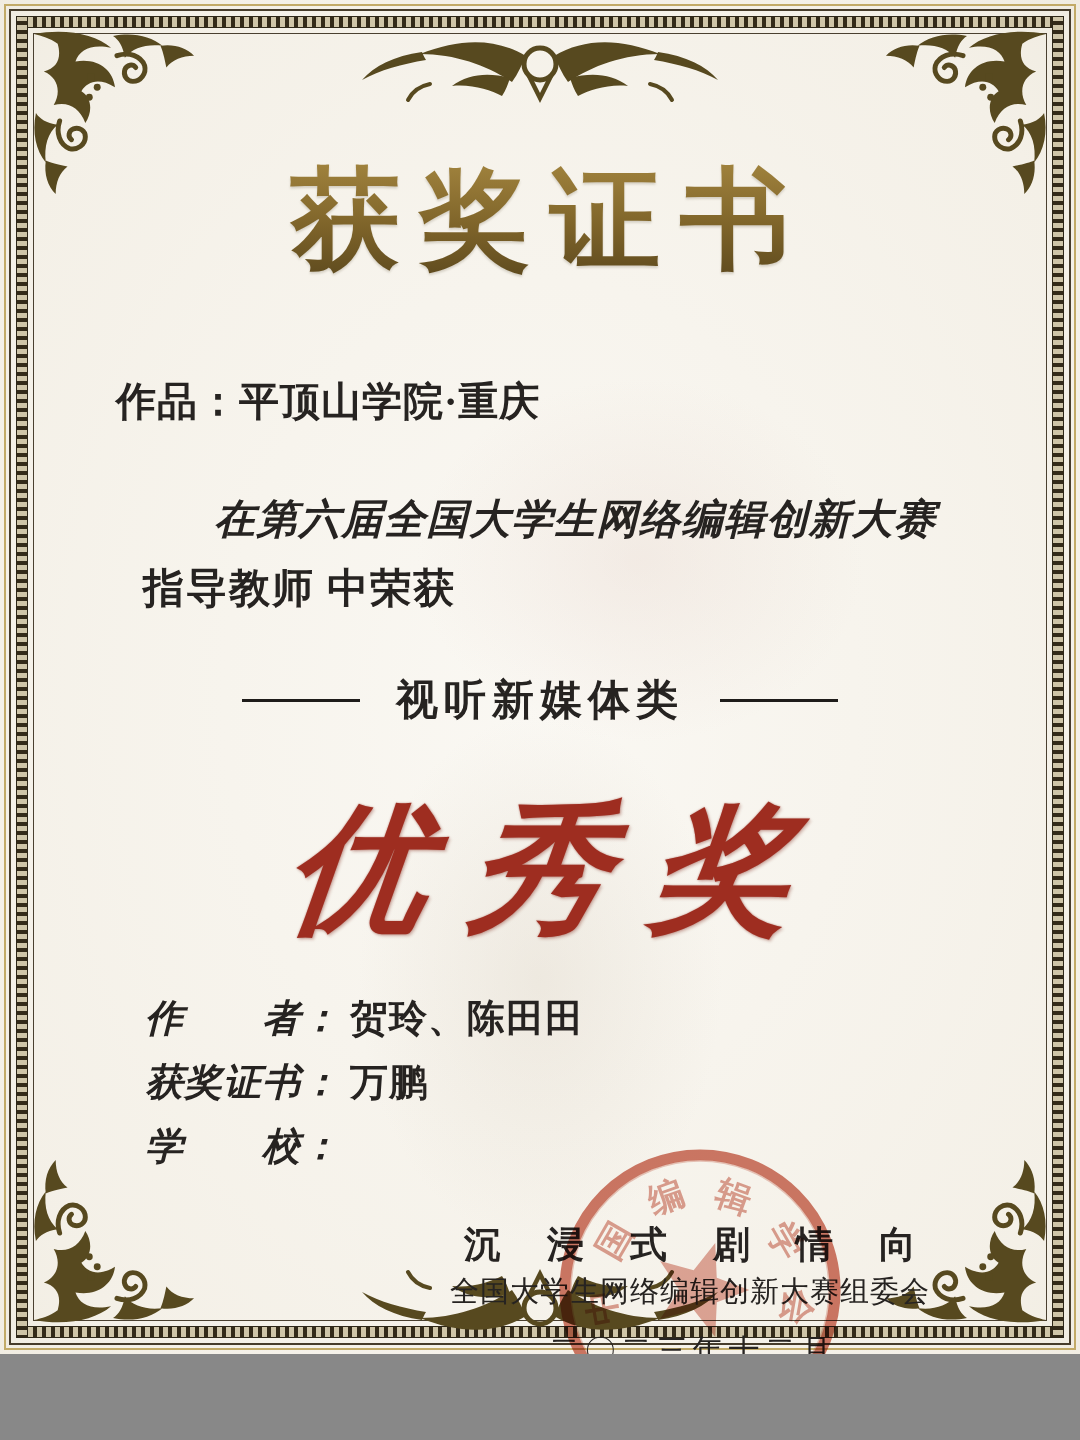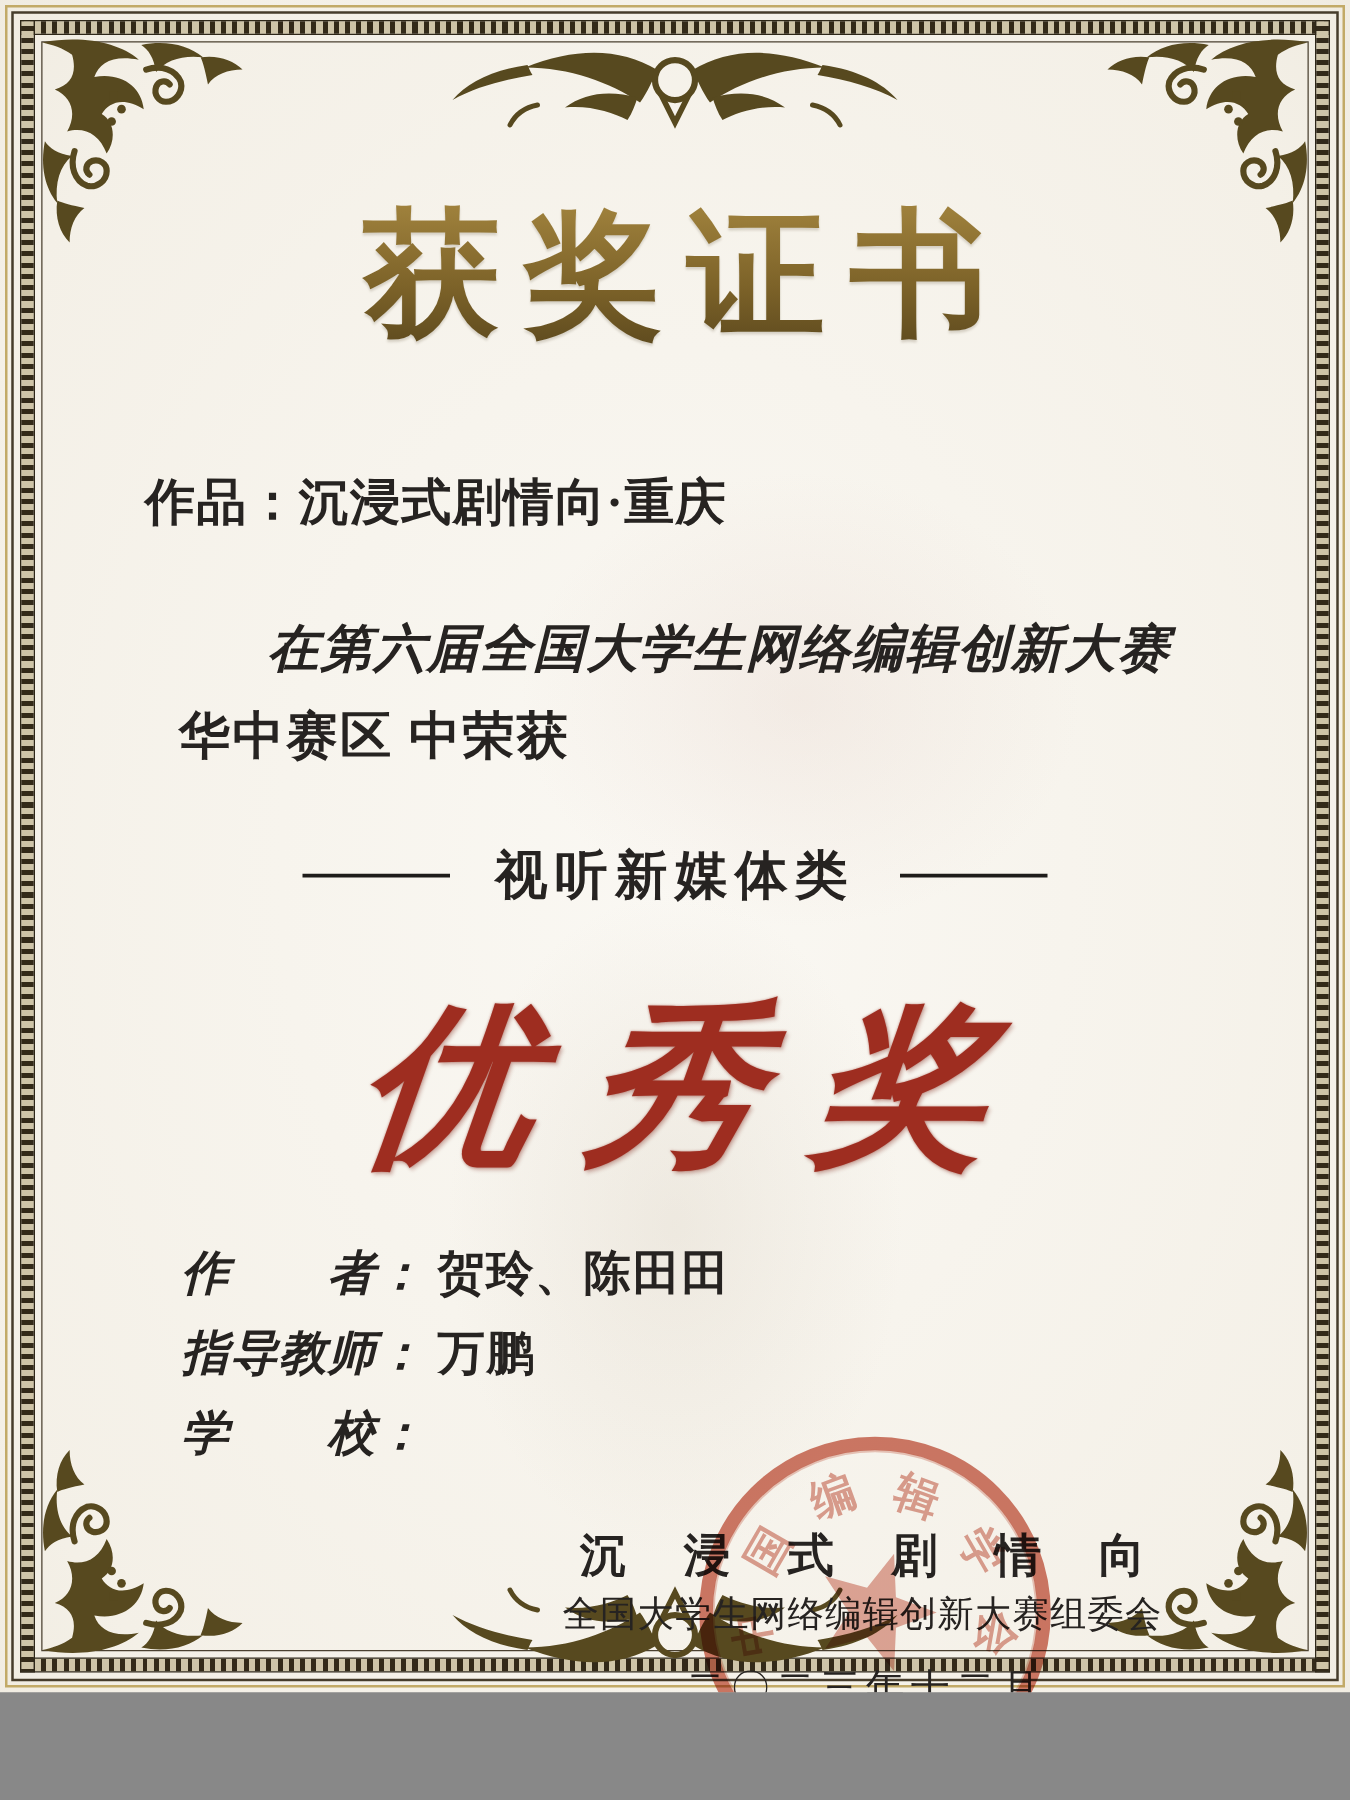--- a/index.html
+++ b/index.html
@@ -145,40 +145,40 @@
       <path class="orn-fill" d="M62,20 C34,24 14,34 2,48 C20,38 42,32 66,28 C64,25 63,22 62,20 Z"></path>
       <path class="orn-stroke" stroke-width="4" d="M70,52 c-10,2 -18,8 -22,16"></path>
     </g>
     <use href="#bcLeft" transform="translate(360,0) scale(-1,1)"></use>
     <circle class="orn-stroke" stroke-width="5" cx="180" cy="32" r="16"></circle>
     <path class="orn-stroke" stroke-width="4.5" d="M169,44 L180,66 L191,44"></path>
   </svg>
 
   <div class="title">获奖证书</div>
 
-  <div class="work">作品：沉浸式剧情向·重庆</div>
+  <div class="work">作品：平顶山学院·重庆</div>
 
   <div class="body-line1">在第六届全国大学生网络编辑创新大赛</div>
-  <div class="body-line2">华中赛区 中荣获</div>
+  <div class="body-line2">指导教师 中荣获</div>
 
   <div class="category-row">
     <div class="category-rule"></div>
     <div class="category-text">视听新媒体类</div>
     <div class="category-rule"></div>
   </div>
 
   <div class="award">优秀奖</div>
 
   <div class="fields">
     <div class="field-row">
       <span class="f-label">作　　者：</span>
       <span class="f-value">贺玲、陈田田</span>
     </div>
     <div class="field-row">
-      <span class="f-label">指导教师：</span>
+      <span class="f-label">获奖证书：</span>
       <span class="f-value">万鹏</span>
     </div>
     <div class="field-row">
       <span class="f-label">学　　校：</span>
     </div>
   </div>
 
   <div class="signature">
     <div class="sig-org1">沉浸式剧情向</div>
     <div class="sig-org2">全国大学生网络编辑创新大赛组委会</div>

